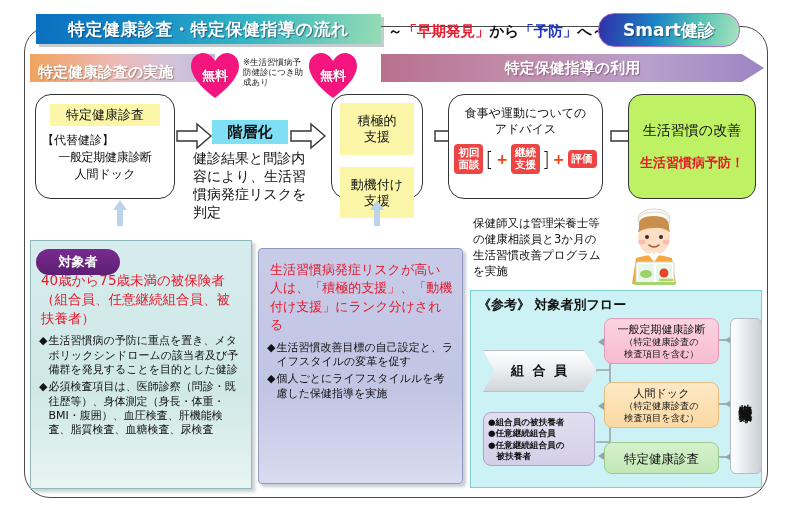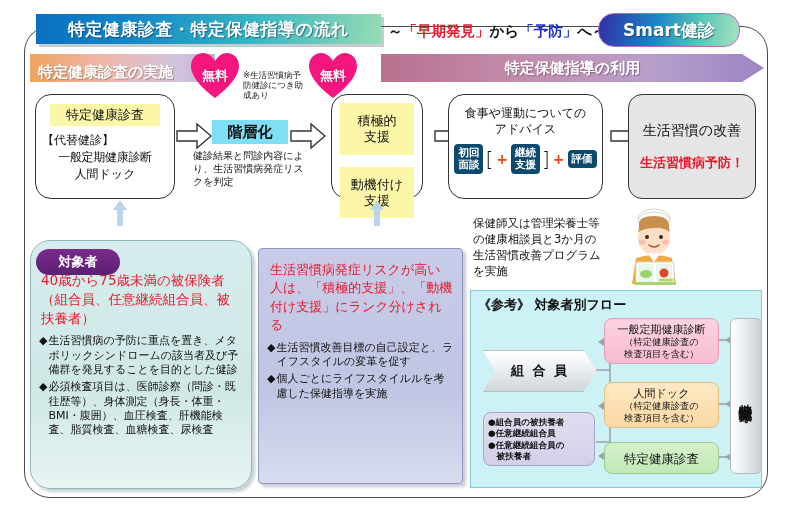--- a/index.html
+++ b/index.html
@@ -67,21 +67,21 @@
   .heart .lbl{
     position:absolute;left:0;top:0;width:52px;height:48px;
     display:flex;align-items:center;justify-content:center;
     color:#fff;font-weight:bold;font-size:13px;
     text-shadow:0 0 2px rgba(180,0,70,.8);
   }
   #heart1{left:189px;top:52px;}
   #heart2{left:307px;top:52px;}
 
   #free-note{
-    left:243px;top:71px;width:66px;
+    left:243px;top:58px;width:66px;
     font-size:8.5px;line-height:1.16;color:#222;
   }
 
   
   .fbox{
     border:1.6px solid #333;border-radius:16px;background:#fff;
     box-sizing:border-box;
   }
   #box-kenshin{left:35px;top:94px;width:140px;height:105px;}
   #box-kenshin .hd{
@@ -98,62 +98,62 @@
   #arrow2{left:290px;top:122px;}
   #arrow3{left:434px;top:122px;}
   #arrow4{left:610px;top:122px;}
 
   #kaisouka{
     left:212px;top:120px;width:76px;height:24px;background:#7fe0f5;
     display:flex;align-items:center;justify-content:center;
   }
   #kaisouka .t{font-size:15px;font-weight:bold;color:#111;white-space:nowrap;}
   #kaisouka-desc{
-    left:193px;top:150px;width:120px;font-size:10px;line-height:1.28;color:#111;
+    left:193px;top:150px;width:120px;font-size:14px;line-height:1.28;color:#111;
   }
 
   #box-shien{left:331px;top:94px;width:92px;height:105px;}
   .shien-cell{
     margin:8px auto 0;width:74px;background:#fbf6a8;text-align:center;
     font-size:13px;line-height:1.22;padding:10px 0;color:#111;
   }
   #box-shien .sep{height:4px;}
 
   #box-advice{left:448px;top:94px;width:155px;height:105px;}
   #box-advice .hd{
     margin-top:11px;text-align:center;font-size:12px;line-height:1.3;color:#111;
   }
   #box-advice .pills{
     display:flex;align-items:center;justify-content:center;margin-top:7px;gap:2px;
   }
   .pill{
-    background:#0c4a6e;color:#fff;border-radius:4px;font-size:10.5px;
+    background:#ef4444;color:#fff;border-radius:4px;font-size:10.5px;
     line-height:1.12;text-align:right;padding:3px 4px;font-weight:bold;
     white-space:nowrap;
   }
   .plus{color:#f4410d;font-weight:bold;font-size:14px;padding:0 1px;}
   .bracket-l,.bracket-r{color:#111;font-size:20px;line-height:1;font-weight:300;}
 
   #box-kaizen{
     left:628px;top:94px;width:128px;height:105px;
-    background:#e5e5e5;border:1.6px solid #333;border-radius:14px;box-sizing:border-box;
+    background:#bef264;border:1.6px solid #333;border-radius:14px;box-sizing:border-box;
   }
   #box-kaizen .l1{margin-top:27px;text-align:center;font-size:14px;color:#111;}
   #box-kaizen .l2{margin-top:14px;text-align:center;font-size:13px;font-weight:bold;color:#e8192c;}
 
   
   .up-arrow{width:16px;height:26px;}
   #up1{left:112px;top:200px;}
   #up2{left:369px;top:200px;}
 
   
   #panel-target{
     left:30px;top:240px;width:222px;height:249px;
     background:linear-gradient(180deg,#d6ecee 0%,#cfe8e6 60%,#e7f4f2 100%);
-    border:1px solid #8fb9bc;border-radius:20px;box-sizing:border-box;
+    border:1px solid #8fb9bc;border-radius:0;box-sizing:border-box;
     box-shadow:3px 3px 3px rgba(120,140,140,.4);
   }
   #target-chip{
     left:36px;top:241px;width:84px;height:26px;border-radius:13px;
     background:linear-gradient(180deg,#7a2a8e 0%,#5c1f74 100%);
     display:flex;align-items:center;justify-content:center;margin-top:8px;
   }
   #target-chip .t{color:#fff;font-weight:bold;font-size:13px;white-space:nowrap;}
   #panel-target .red-head{
     margin:30px 8px 0 10px;color:#e8192c;font-size:13.5px;line-height:1.42;

